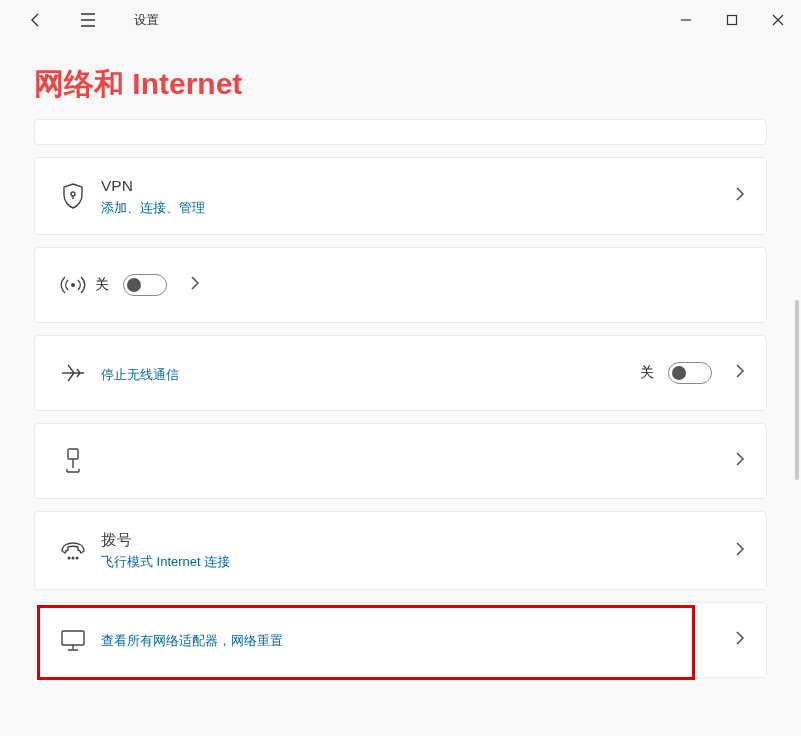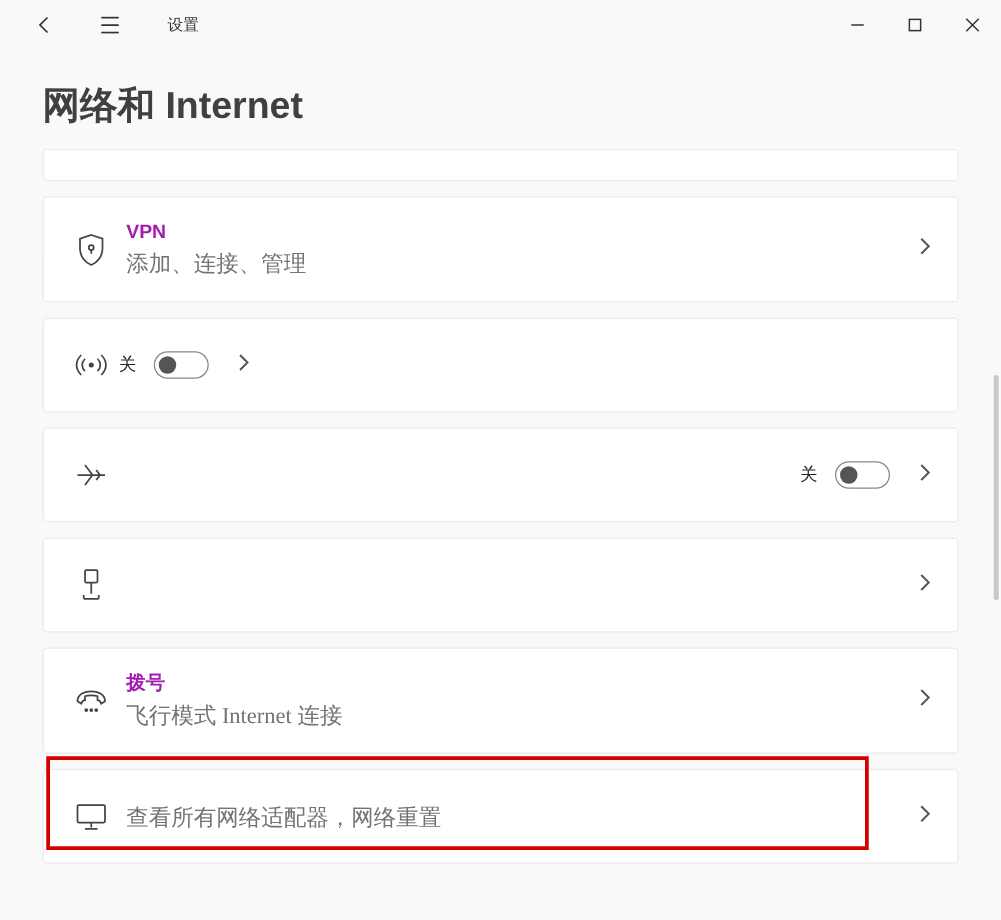--- a/index.html
+++ b/index.html
@@ -44,21 +44,21 @@
     width: 46px;
     display: flex;
     align-items: center;
     justify-content: center;
     cursor: pointer;
     color: #333;
   }
   .page-title {
     font-size: 30px;
     font-weight: 600;
-    color: #404040;
+    color: #ef4444;
     padding: 24px 0 14px 34px;
   }
   .content {
     padding: 0 34px 0 34px;
     height: calc(736px - 40px - 70px);
     overflow-y: auto;
   }
   .card {
     background: #fff;
     border: 1px solid #eaeaea;
@@ -80,30 +80,29 @@
     justify-content: center;
     color: #444;
     flex-shrink: 0;
   }
   .text-col {
     flex: 1;
     padding-left: 6px;
   }
   .item-title {
     font-size: 15.5px;
-    color: #a21caf;
-    font-weight: 700;
+    color: #404040;
+    font-weight: 400;
     line-height: 1.35;
   }
   .item-desc {
-    font-size: 18px;
-    color: #737373;
+    font-size: 13px;
+    color: #0369a1;
     line-height: 1.35;
     margin-top: 2px;
-    font-family: Liberation Serif, serif;
   }
   .extras {
     display: flex;
     align-items: center;
     gap: 14px;
   }
   .toggle-label {
     font-size: 14px;
     color: #222;
   }
@@ -229,20 +228,21 @@
     </div>
   </div>
 
   <div class="card">
     <div class="icon-col">
       <svg width="26" height="22" viewBox="0 0 26 22" fill="none" stroke="currentColor" stroke-width="1.4">
           <path d="M2 11 L24 11 M14 11 L8 3 M14 11 L8 19 M20 11 L17 7 M20 11 L17 15"></path>
         </svg>
     </div>
     <div class="text-col">
+      <div class="item-desc">停止无线通信</div>
     </div>
     <div class="extras">
       <span class="toggle-label">关</span>
       <div class="toggle">
           <div class="knob"></div>
         </div>
       <span class="chevron">
         <svg width="12" height="14" viewBox="0 0 12 14" fill="none" stroke="currentColor" stroke-width="1.6">
             <path d="M3 1 L9 7 L3 13"></path>
           </svg>

